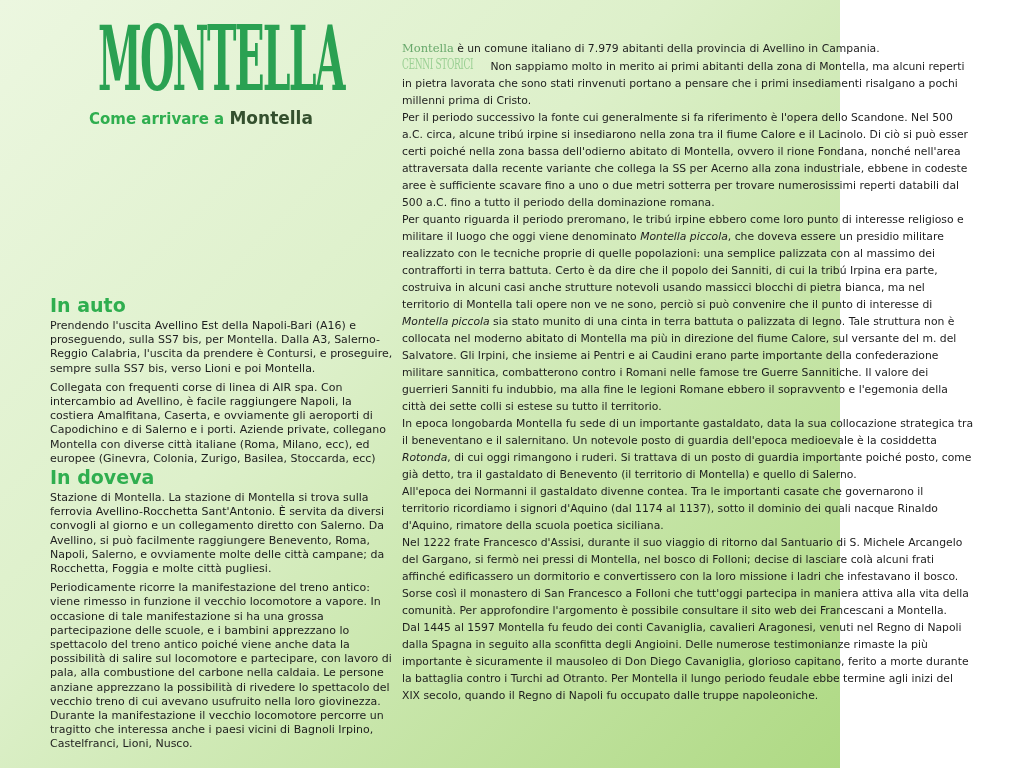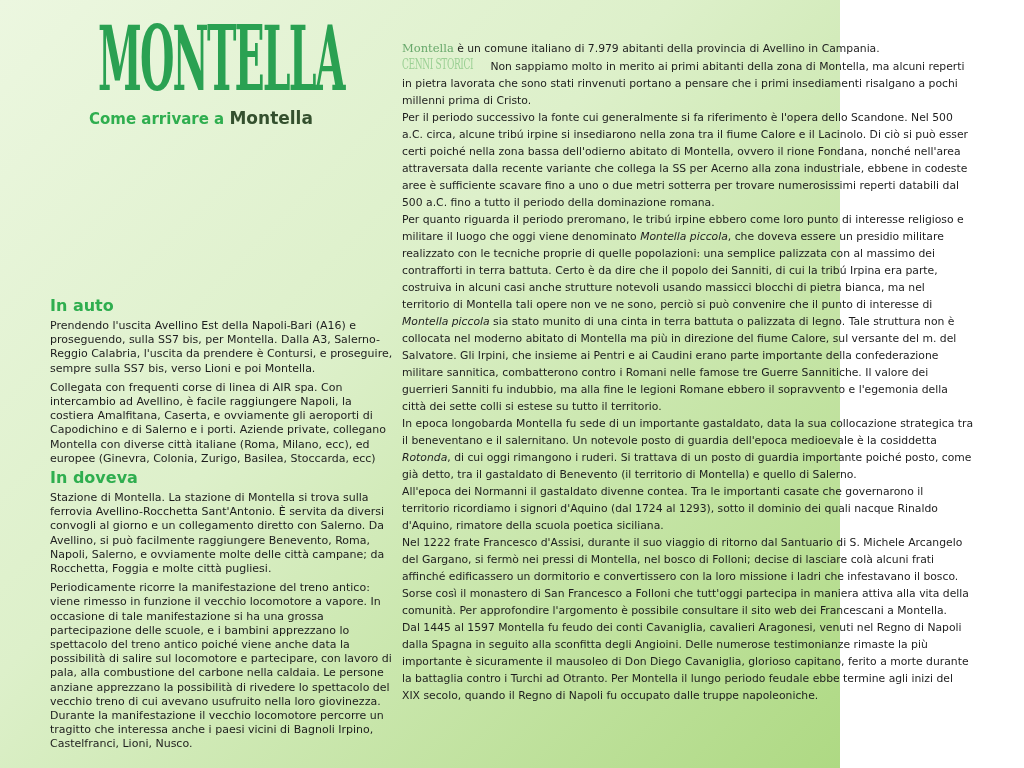--- a/index.html
+++ b/index.html
@@ -25,21 +25,21 @@
     position: absolute; left: 50px; top: 108px;
     font-size: 15px; font-weight: 700; color: #2fae4f; margin-left: 39px;
   }
   .subtitle .em { color: #34502e; font-size: 17px; }
   
   .left-col {
     position: absolute; left: 50px; top: 294px; width: 348px;
     font-size: 11px; line-height: 14.2px; color: #1d1d1d;
   }
   .left-col h3 {
-    font-size: 16px; line-height: 17px; color: #2fae4f;
+    font-size: 19px; line-height: 17px; color: #2fae4f;
     margin: 3px 0 2px 0; font-weight: 700;
   }
   .left-col p { margin: 5px 0 3px 0; }
   
   .right-col {
     position: absolute; left: 402px; top: 40px; width: 572px;
     font-size: 10.8px; line-height: 17px; color: #1d1d1d;
   }
   .right-col p { margin: 0; }
   .right-col p.intro { }
@@ -76,18 +76,18 @@
     <p class="intro"><span class="lead">Montella</span><span> è un comune italiano di 7.979 abitanti della provincia di Avellino in Campania.</span></p>
 
     <p><span class="cenni">CENNI STORICI</span><span> Non sappiamo molto in merito ai primi abitanti della zona di Montella, ma alcuni reperti in pietra lavorata che sono stati rinvenuti portano a pensare che i primi insediamenti risalgano a pochi millenni prima di Cristo.</span></p>
 
     <p>Per il periodo successivo la fonte cui generalmente si fa riferimento è l'opera dello Scandone. Nel 500 a.C. circa, alcune tribú irpine si insediarono nella zona tra il fiume Calore e il Lacinolo. Di ciò si può esser certi poiché nella zona bassa dell'odierno abitato di Montella, ovvero il rione Fondana, nonché nell'area attraversata dalla recente variante che collega la SS per Acerno alla zona industriale, ebbene in codeste aree è sufficiente scavare fino a uno o due metri sotterra per trovare numerosissimi reperti databili dal 500 a.C. fino a tutto il periodo della dominazione romana.</p>
 
     <p><span>Per quanto riguarda il periodo preromano, le tribú irpine ebbero come loro punto di interesse religioso e militare il luogo che oggi viene denominato </span><i>Montella piccola</i><span>, che doveva essere un presidio militare realizzato con le tecniche proprie di quelle popolazioni: una semplice palizzata con al massimo dei contrafforti in terra battuta. Certo è da dire che il popolo dei Sanniti, di cui la tribú Irpina era parte, costruiva in alcuni casi anche strutture notevoli usando massicci blocchi di pietra bianca, ma nel territorio di Montella tali opere non ve ne sono, perciò si può convenire che il punto di interesse di </span><i>Montella piccola</i><span> sia stato munito di una cinta in terra battuta o palizzata di legno. Tale struttura non è collocata nel moderno abitato di Montella ma più in direzione del fiume Calore, sul versante del m. del Salvatore. Gli Irpini, che insieme ai Pentri e ai Caudini erano parte importante della confederazione militare sannitica, combatterono contro i Romani nelle famose tre Guerre Sannitiche. Il valore dei guerrieri Sanniti fu indubbio, ma alla fine le legioni Romane ebbero il sopravvento e l'egemonia della città dei sette colli si estese su tutto il territorio.</span></p>
 
     <p><span>In epoca longobarda Montella fu sede di un importante gastaldato, data la sua collocazione strategica tra il beneventano e il salernitano. Un notevole posto di guardia dell'epoca medioevale è la cosiddetta </span><i>Rotonda</i><span>, di cui oggi rimangono i ruderi. Si trattava di un posto di guardia importante poiché posto, come già detto, tra il gastaldato di Benevento (il territorio di Montella) e quello di Salerno.</span></p>
 
-    <p>All'epoca dei Normanni il gastaldato divenne contea. Tra le importanti casate che governarono il territorio ricordiamo i signori d'Aquino (dal 1724 al 1293), sotto il dominio dei quali nacque Rinaldo d'Aquino, rimatore della scuola poetica siciliana.</p>
+    <p>All'epoca dei Normanni il gastaldato divenne contea. Tra le importanti casate che governarono il territorio ricordiamo i signori d'Aquino (dal 1174 al 1137), sotto il dominio dei quali nacque Rinaldo d'Aquino, rimatore della scuola poetica siciliana.</p>
     <p>Nel 1222 frate Francesco d'Assisi, durante il suo viaggio di ritorno dal Santuario di S. Michele Arcangelo del Gargano, si fermò nei pressi di Montella, nel bosco di Folloni; decise di lasciare colà alcuni frati affinché edificassero un dormitorio e convertissero con la loro missione i ladri che infestavano il bosco. Sorse così il monastero di San Francesco a Folloni che tutt'oggi partecipa in maniera attiva alla vita della comunità. Per approfondire l'argomento è possibile consultare il sito web dei Francescani a Montella.</p>
     <p>Dal 1445 al 1597 Montella fu feudo dei conti Cavaniglia, cavalieri Aragonesi, venuti nel Regno di Napoli dalla Spagna in seguito alla sconfitta degli Angioini. Delle numerose testimonianze rimaste la più importante è sicuramente il mausoleo di Don Diego Cavaniglia, glorioso capitano, ferito a morte durante la battaglia contro i Turchi ad Otranto. Per Montella il lungo periodo feudale ebbe termine agli inizi del XIX secolo, quando il Regno di Napoli fu occupato dalle truppe napoleoniche.</p>
   </div>
 
 </div>
 
 </body></html>

